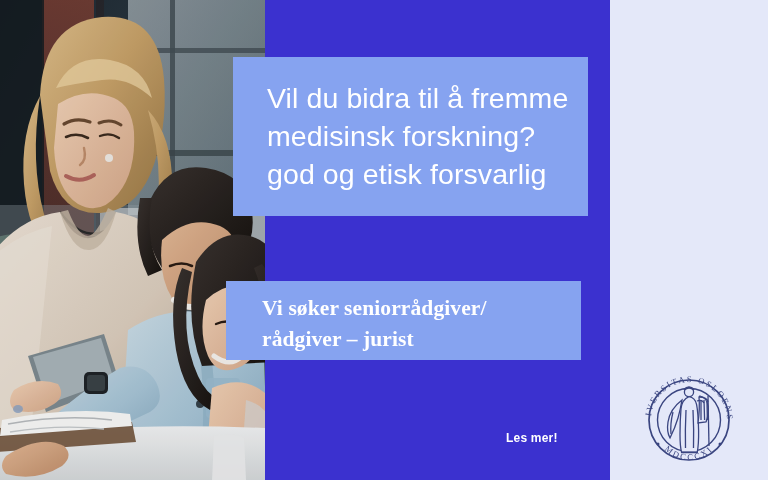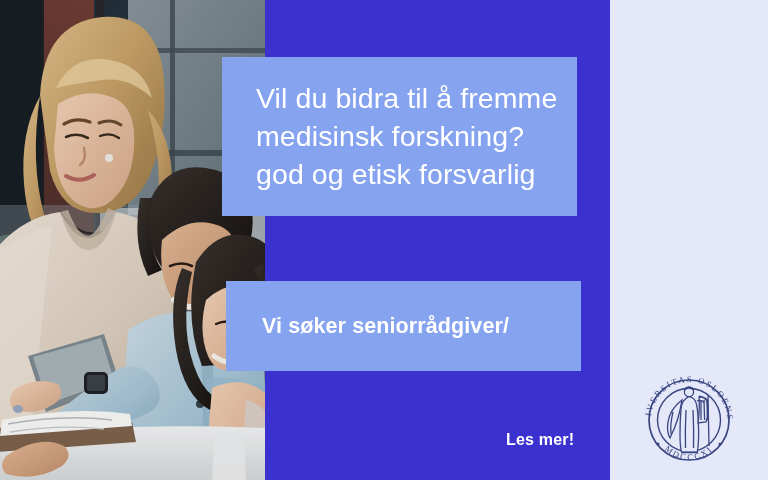--- a/index.html
+++ b/index.html
@@ -42,52 +42,53 @@
     background: #E4E8F9;
   }
 
   
   .card {
     position: absolute;
     background: #86A3F0;
     box-sizing: border-box;
   }
   .card-headline {
-    left: 222px; top: 57px;
+    left: 233px; top: 57px;
     width: 355px; height: 159px;
     padding: 22px 26px 0 34px;
   }
   .card-headline .line {
     color: #ffffff;
     font-size: 28.5px;
     font-weight: 400;
     line-height: 38px;
     letter-spacing: 0.1px;
     white-space: nowrap;
   }
   .card-subhead {
     left: 226px; top: 281px;
-    width: 355px; height: 90px;
-    padding: 30px 20px 0 36px;
+    width: 355px; height: 79px;
+    padding: 12px 20px 0 36px;
+    font-family: Liberation Serif, serif;
   }
   .card-subhead .line {
     color: #ffffff;
     font-size: 21.5px;
     font-weight: bold;
     line-height: 31px;
     letter-spacing: 0.1px;
     white-space: nowrap;
   }
 
   
   .cta {
     position: absolute;
     left: 506px; top: 431px;
     color: #ffffff;
-    font-size: 16px;
+    font-size: 12px;
     font-weight: bold;
     letter-spacing: 0.2px;
     background: transparent;
     border: none;
     padding: 0;
     cursor: pointer;
     font-family: "Liberation Sans", sans-serif;
   }
 
   
@@ -263,20 +264,21 @@
   <div class="right-panel"></div>
 
   <div class="card card-headline">
     <div class="line">Vil du bidra til å fremme</div>
     <div class="line">medisinsk forskning?</div>
     <div class="line">god og etisk forsvarlig</div>
   </div>
 
   <div class="card card-subhead">
     <div class="line">Vi søker seniorrådgiver/</div>
+    <div class="line">rådgiver – jurist</div>
   </div>
 
   <button class="cta">Les mer!</button>
 
 
   <div class="uio-seal">
     <svg viewBox="0 0 104 114" width="104" height="114" aria-hidden="true">
       <defs>
         <path id="arcTop" d="M 14 54 A 38 38 0 0 1 90 54"></path>
         <path id="arcBottom" d="M 18 60 A 34 34 0 0 0 86 60"></path>

